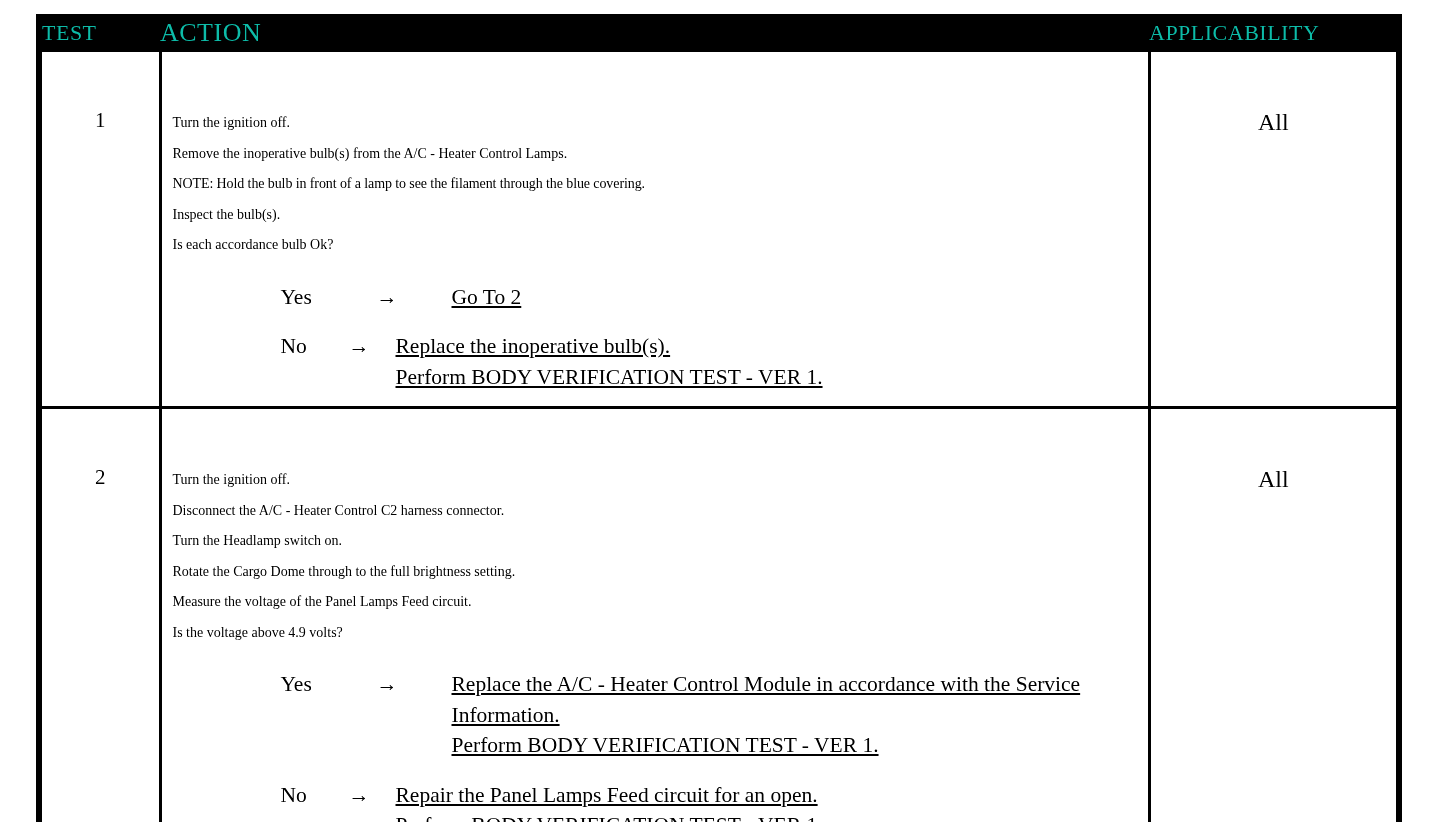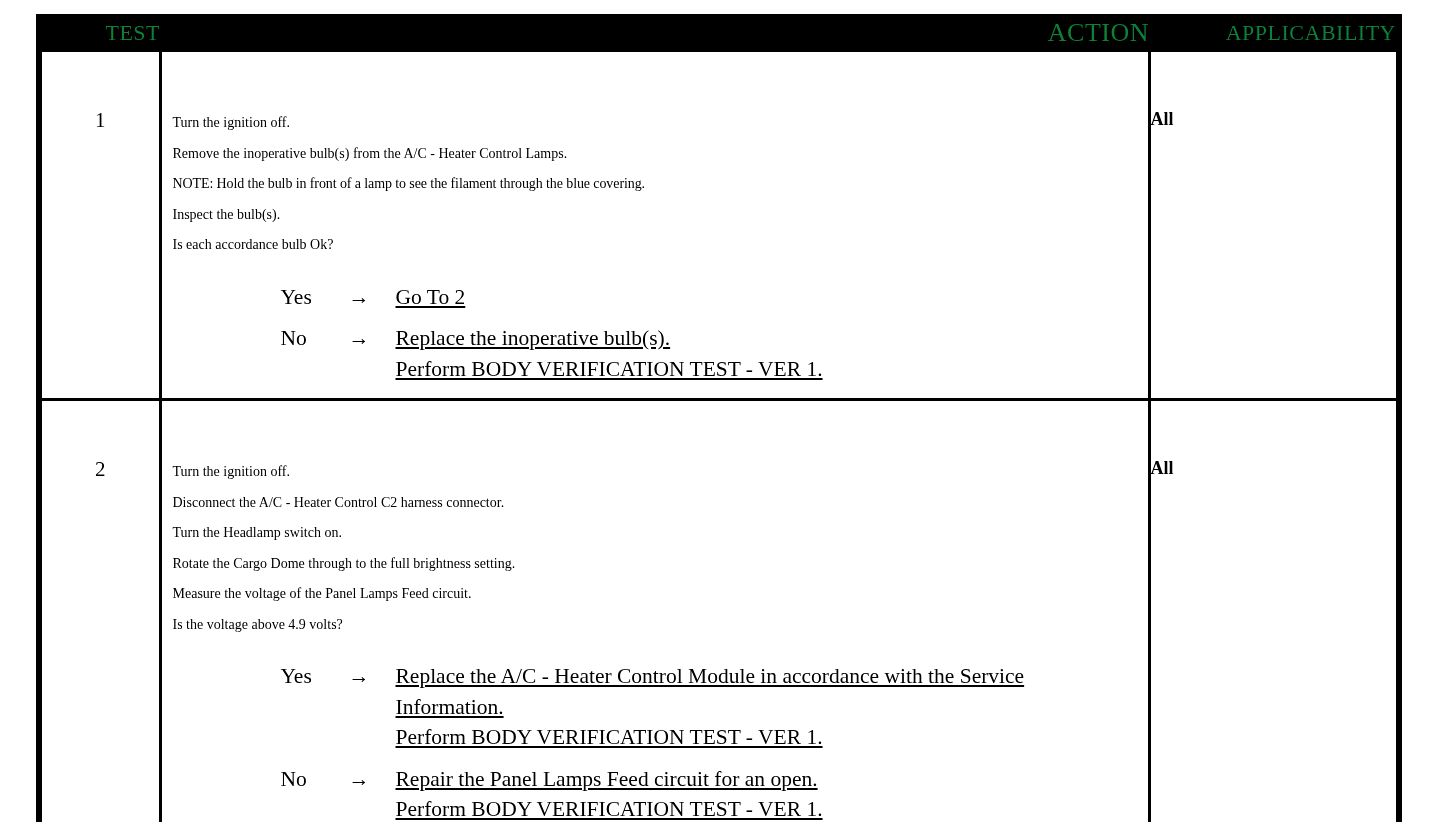--- a/index.html
+++ b/index.html
@@ -42,25 +42,25 @@
   col.c-test { width: 121px; }
   col.c-action { width: 989px; }
   col.c-appl { width: 250px; }
 
   
   thead tr {
     background: #000000;
   }
   thead th {
     background: #000000;
-    color: #15803d;
+    color: #14b8a6;
     padding: 0;
     height: 38px;
     vertical-align: middle;
-    text-align: right;
+    text-align: left;
     font-weight: normal;
     font-size: 24px;
     letter-spacing: 0.5px;
     font-variant: small-caps;
     text-transform: uppercase;
     border: 0;
   }
   thead th .hd {
     display: block;
     font-size: 23px;
@@ -82,25 +82,24 @@
   tbody tr:first-child td { border-top: 0; }
   tbody td.cell-appl { border-right: 0; }
 
   td.cell-test {
     text-align: center;
     font-size: 21px;
     padding-top: 58px;
     line-height: 1;
   }
   td.cell-appl {
-    text-align: left;
-    font-size: 18px;
+    text-align: center;
+    font-size: 24px;
     padding-top: 58px;
     line-height: 1;
-    font-weight: bold;
   }
 
   td.cell-action {
     padding: 56px 14px 14px 11px;
     font-size: 21.5px;
     line-height: 30.5px;
   }
 
   
   tr.row-1 td.cell-action { height: 312px; box-sizing: border-box; }
@@ -114,24 +113,24 @@
   .step.bold {
     font-weight: normal;
     white-space: normal;
     letter-spacing: -0.1px;
   }
 
   
   .branch {
     display: flex;
     align-items: flex-start;
-    margin-top: 11px;
-    line-height: 30.5px;
-  }
-  .branch.first { margin-top: 21px; }
+    margin-top: 19px;
+    line-height: 30.5px;
+  }
+  .branch.first { margin-top: 21px; gap: 28px; }
   .branch-label {
     width: 68px;
     flex: 0 0 68px;
     padding-left: 108px;
     box-sizing: content-box;
     font-size: 21.5px;
   }
   .branch-arrow {
     width: 47px;
     flex: 0 0 47px;

